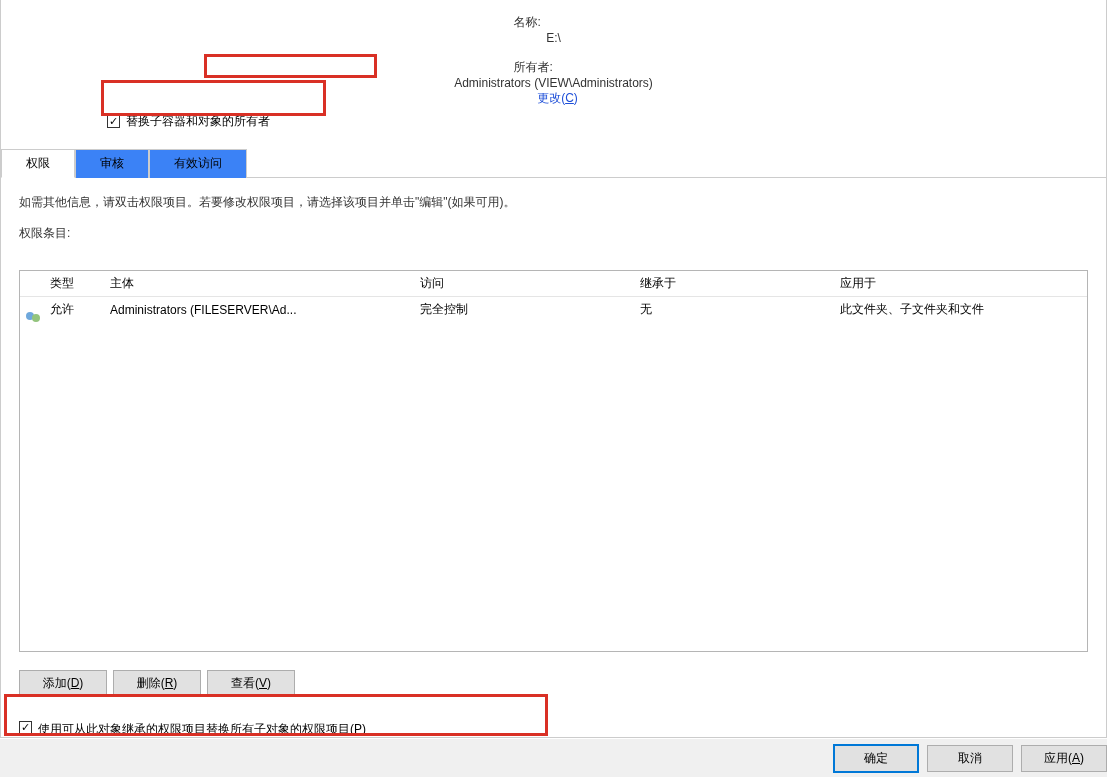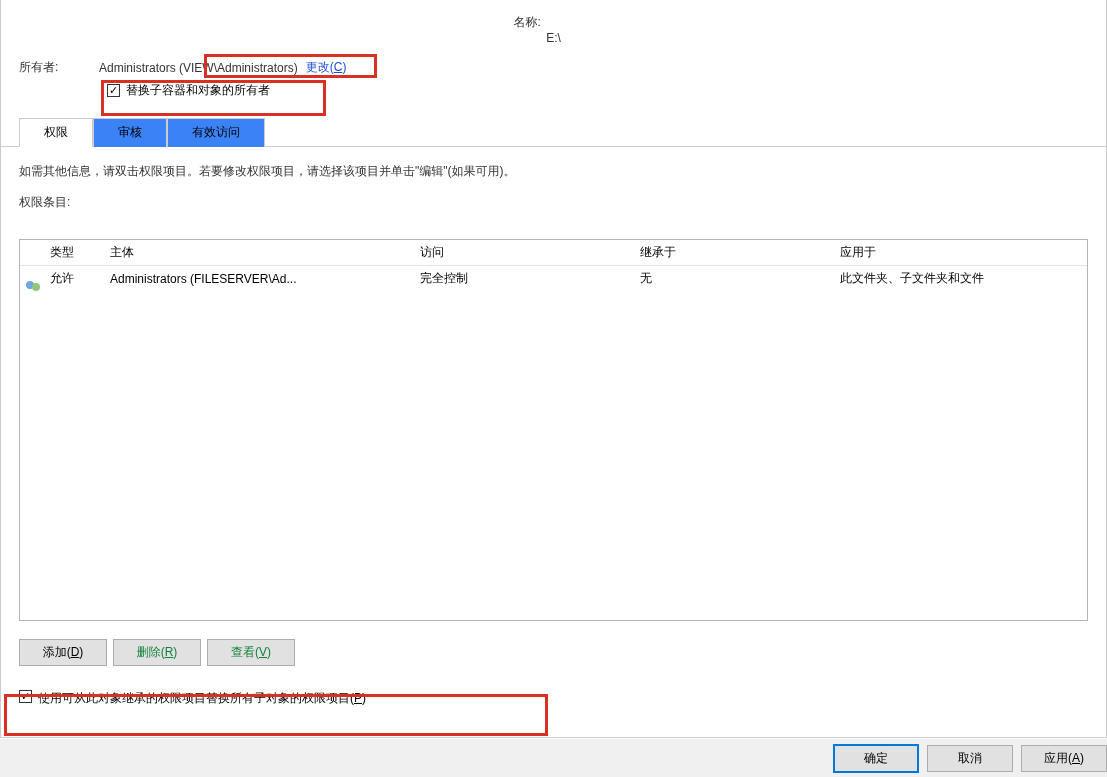--- a/index.html
+++ b/index.html
@@ -31,20 +31,21 @@
   width: 80px;
   color: #333;
 }
 .header-row .value {
   color: #333;
 }
 .owner-row {
   display: flex;
   align-items: center;
   margin-bottom: 0;
+  flex-direction: column;
 }
 .owner-row .label { width: 80px; color: #333; }
 .owner-row .value { color: #333; }
 .link {
   color: #1d4ed8;
   text-decoration: none;
   margin-left: 8px;
   cursor: pointer;
 }
 .highlight-red {
@@ -77,21 +78,20 @@
   content: "✓";
   font-size: 11px;
   line-height: 1;
   color: #000;
 }
 .tabs {
   display: flex;
   border-bottom: 1px solid #ccc;
   margin-left: -18px;
   margin-right: -18px;
-  padding-left: 18px;
 }
 .tab {
   padding: 5px 24px;
   border: 1px solid #ccc;
   border-bottom: none;
   background: #3b82f6;
   margin-right: 0;
   cursor: pointer;
   position: relative;
   top: 1px;
@@ -152,21 +152,21 @@
   min-width: 88px;
   padding: 4px 14px;
   border: 1px solid #adadad;
   background: #e1e1e1;
   cursor: pointer;
   text-align: center;
   font-family: inherit;
   font-size: 12px;
 }
 .btn:disabled, .btn.disabled {
-  color: #15803d;
+  color: #000000;
   cursor: default;
 }
 .replace-child-row {
   display: flex;
   align-items: flex-start;
   margin-top: 24px;
   margin-bottom: 10px;
 }
 .footer {
   position: absolute;

